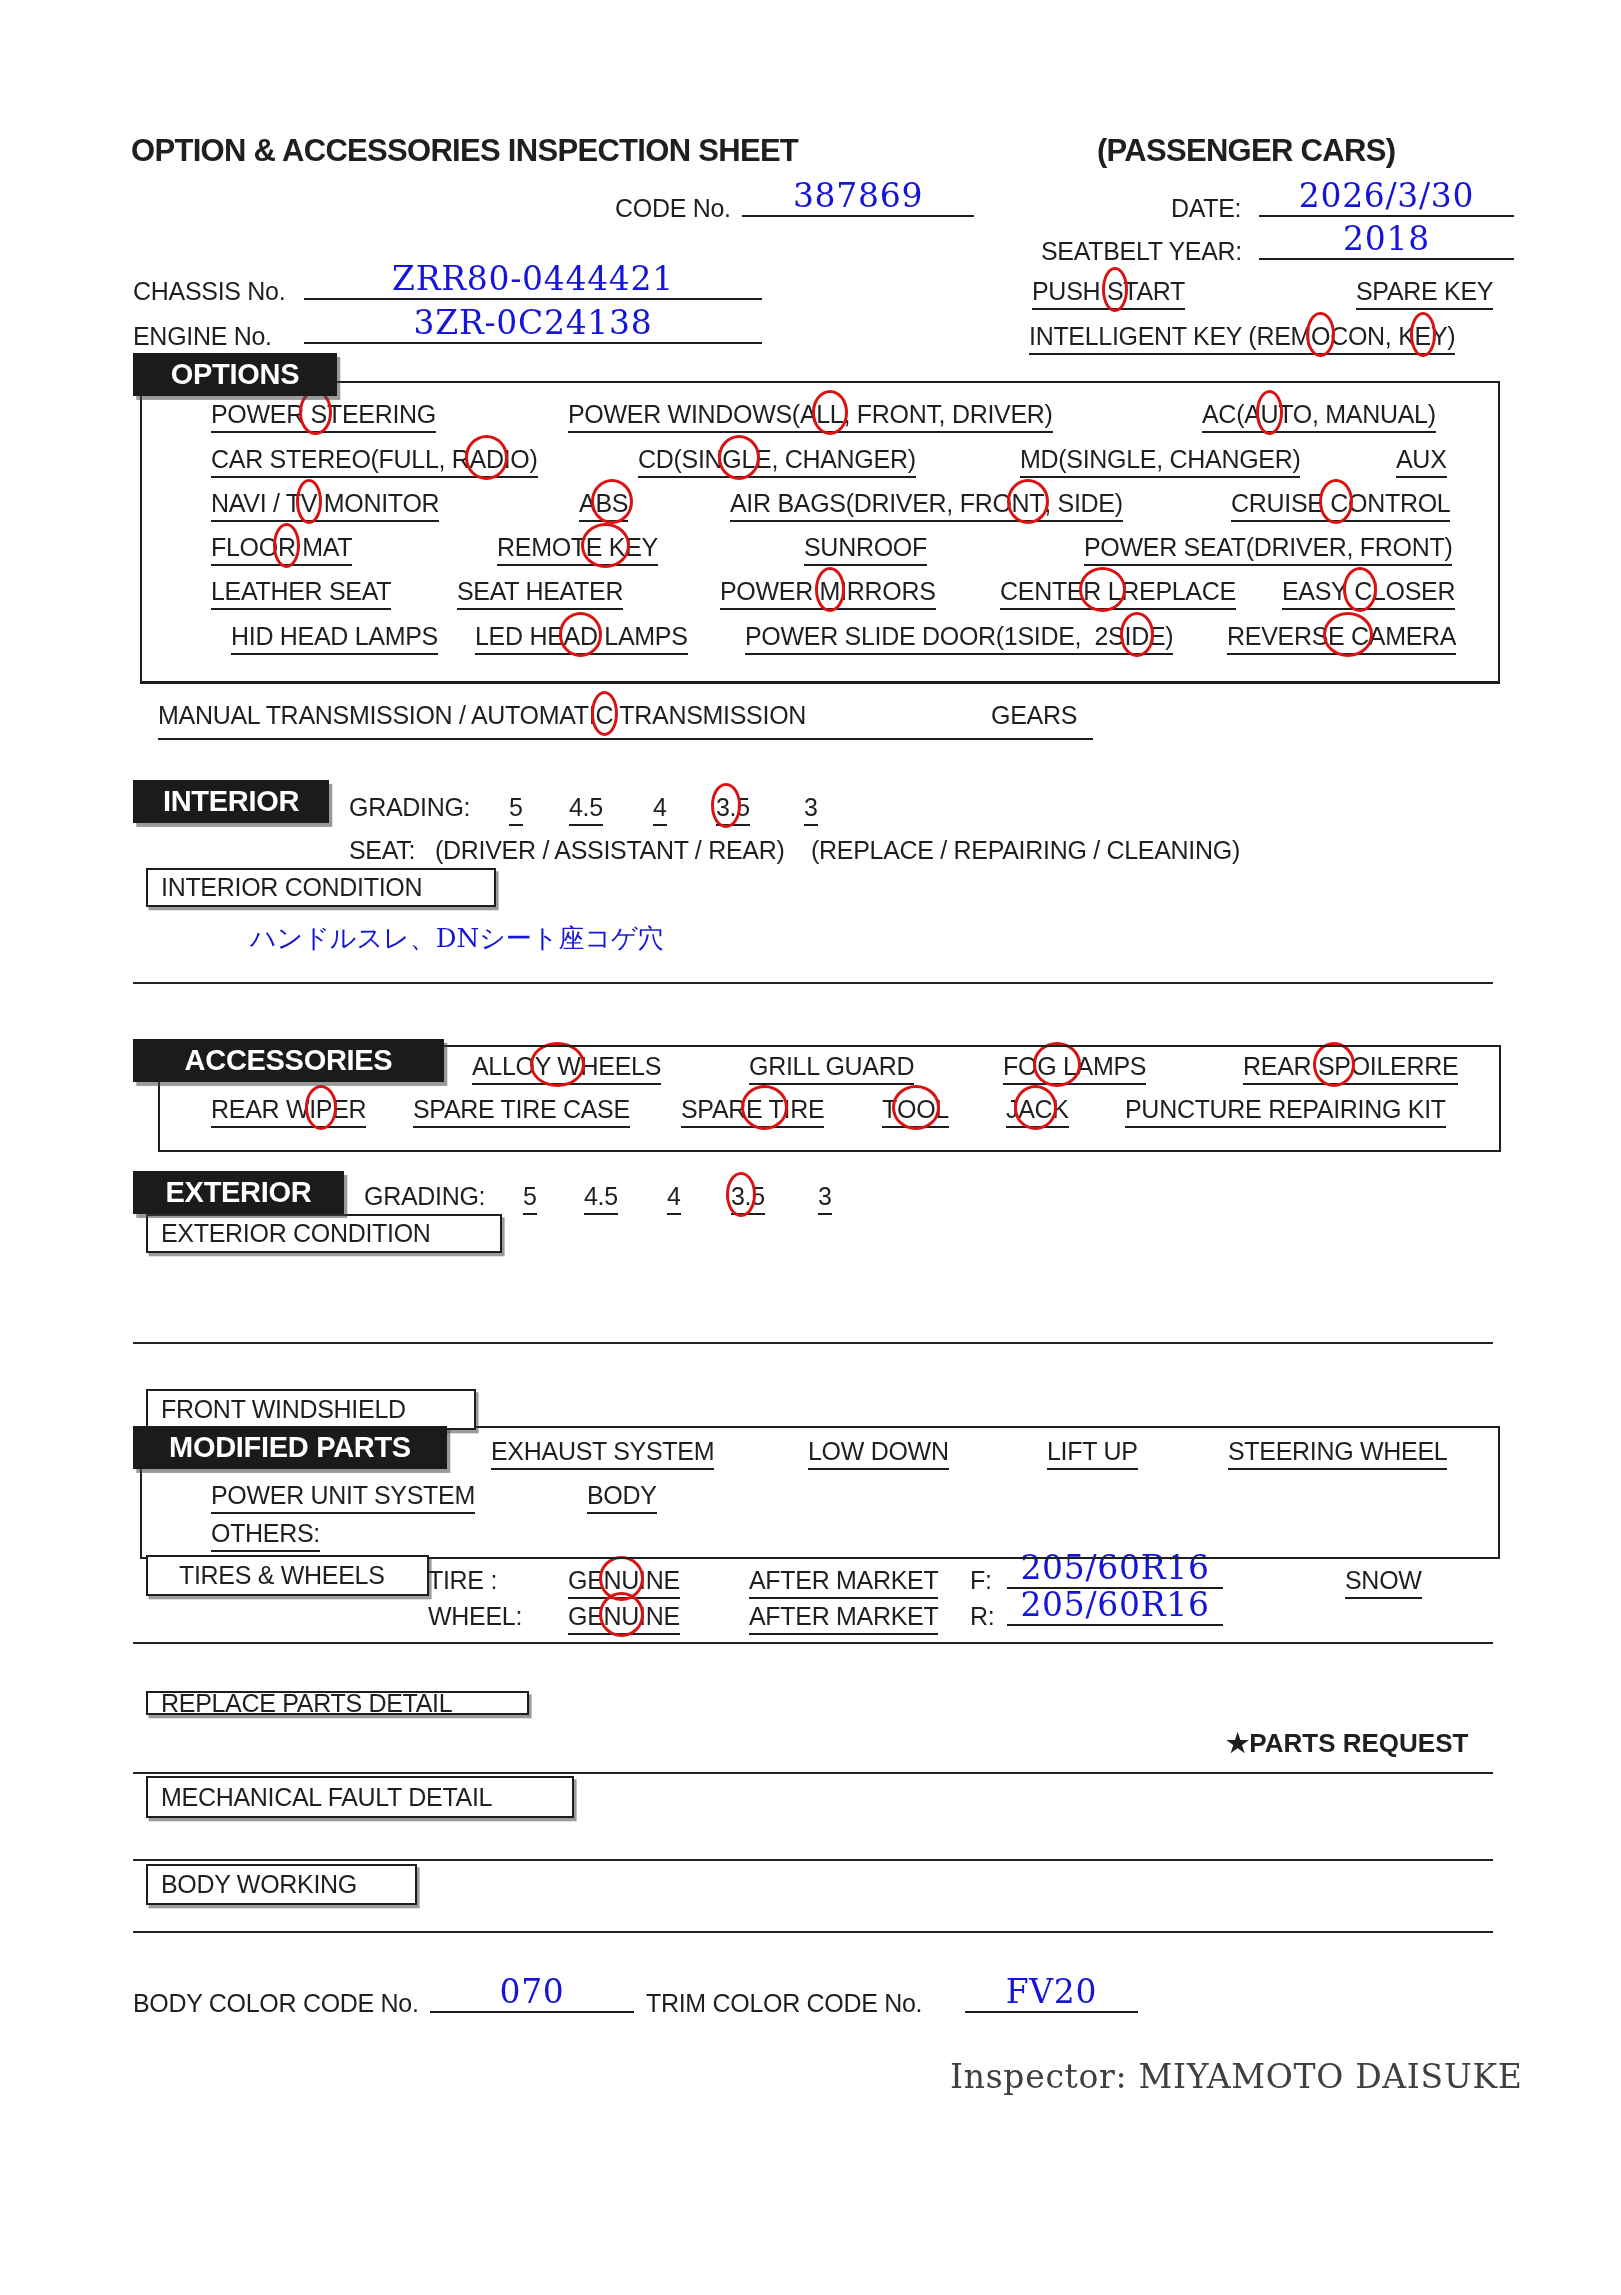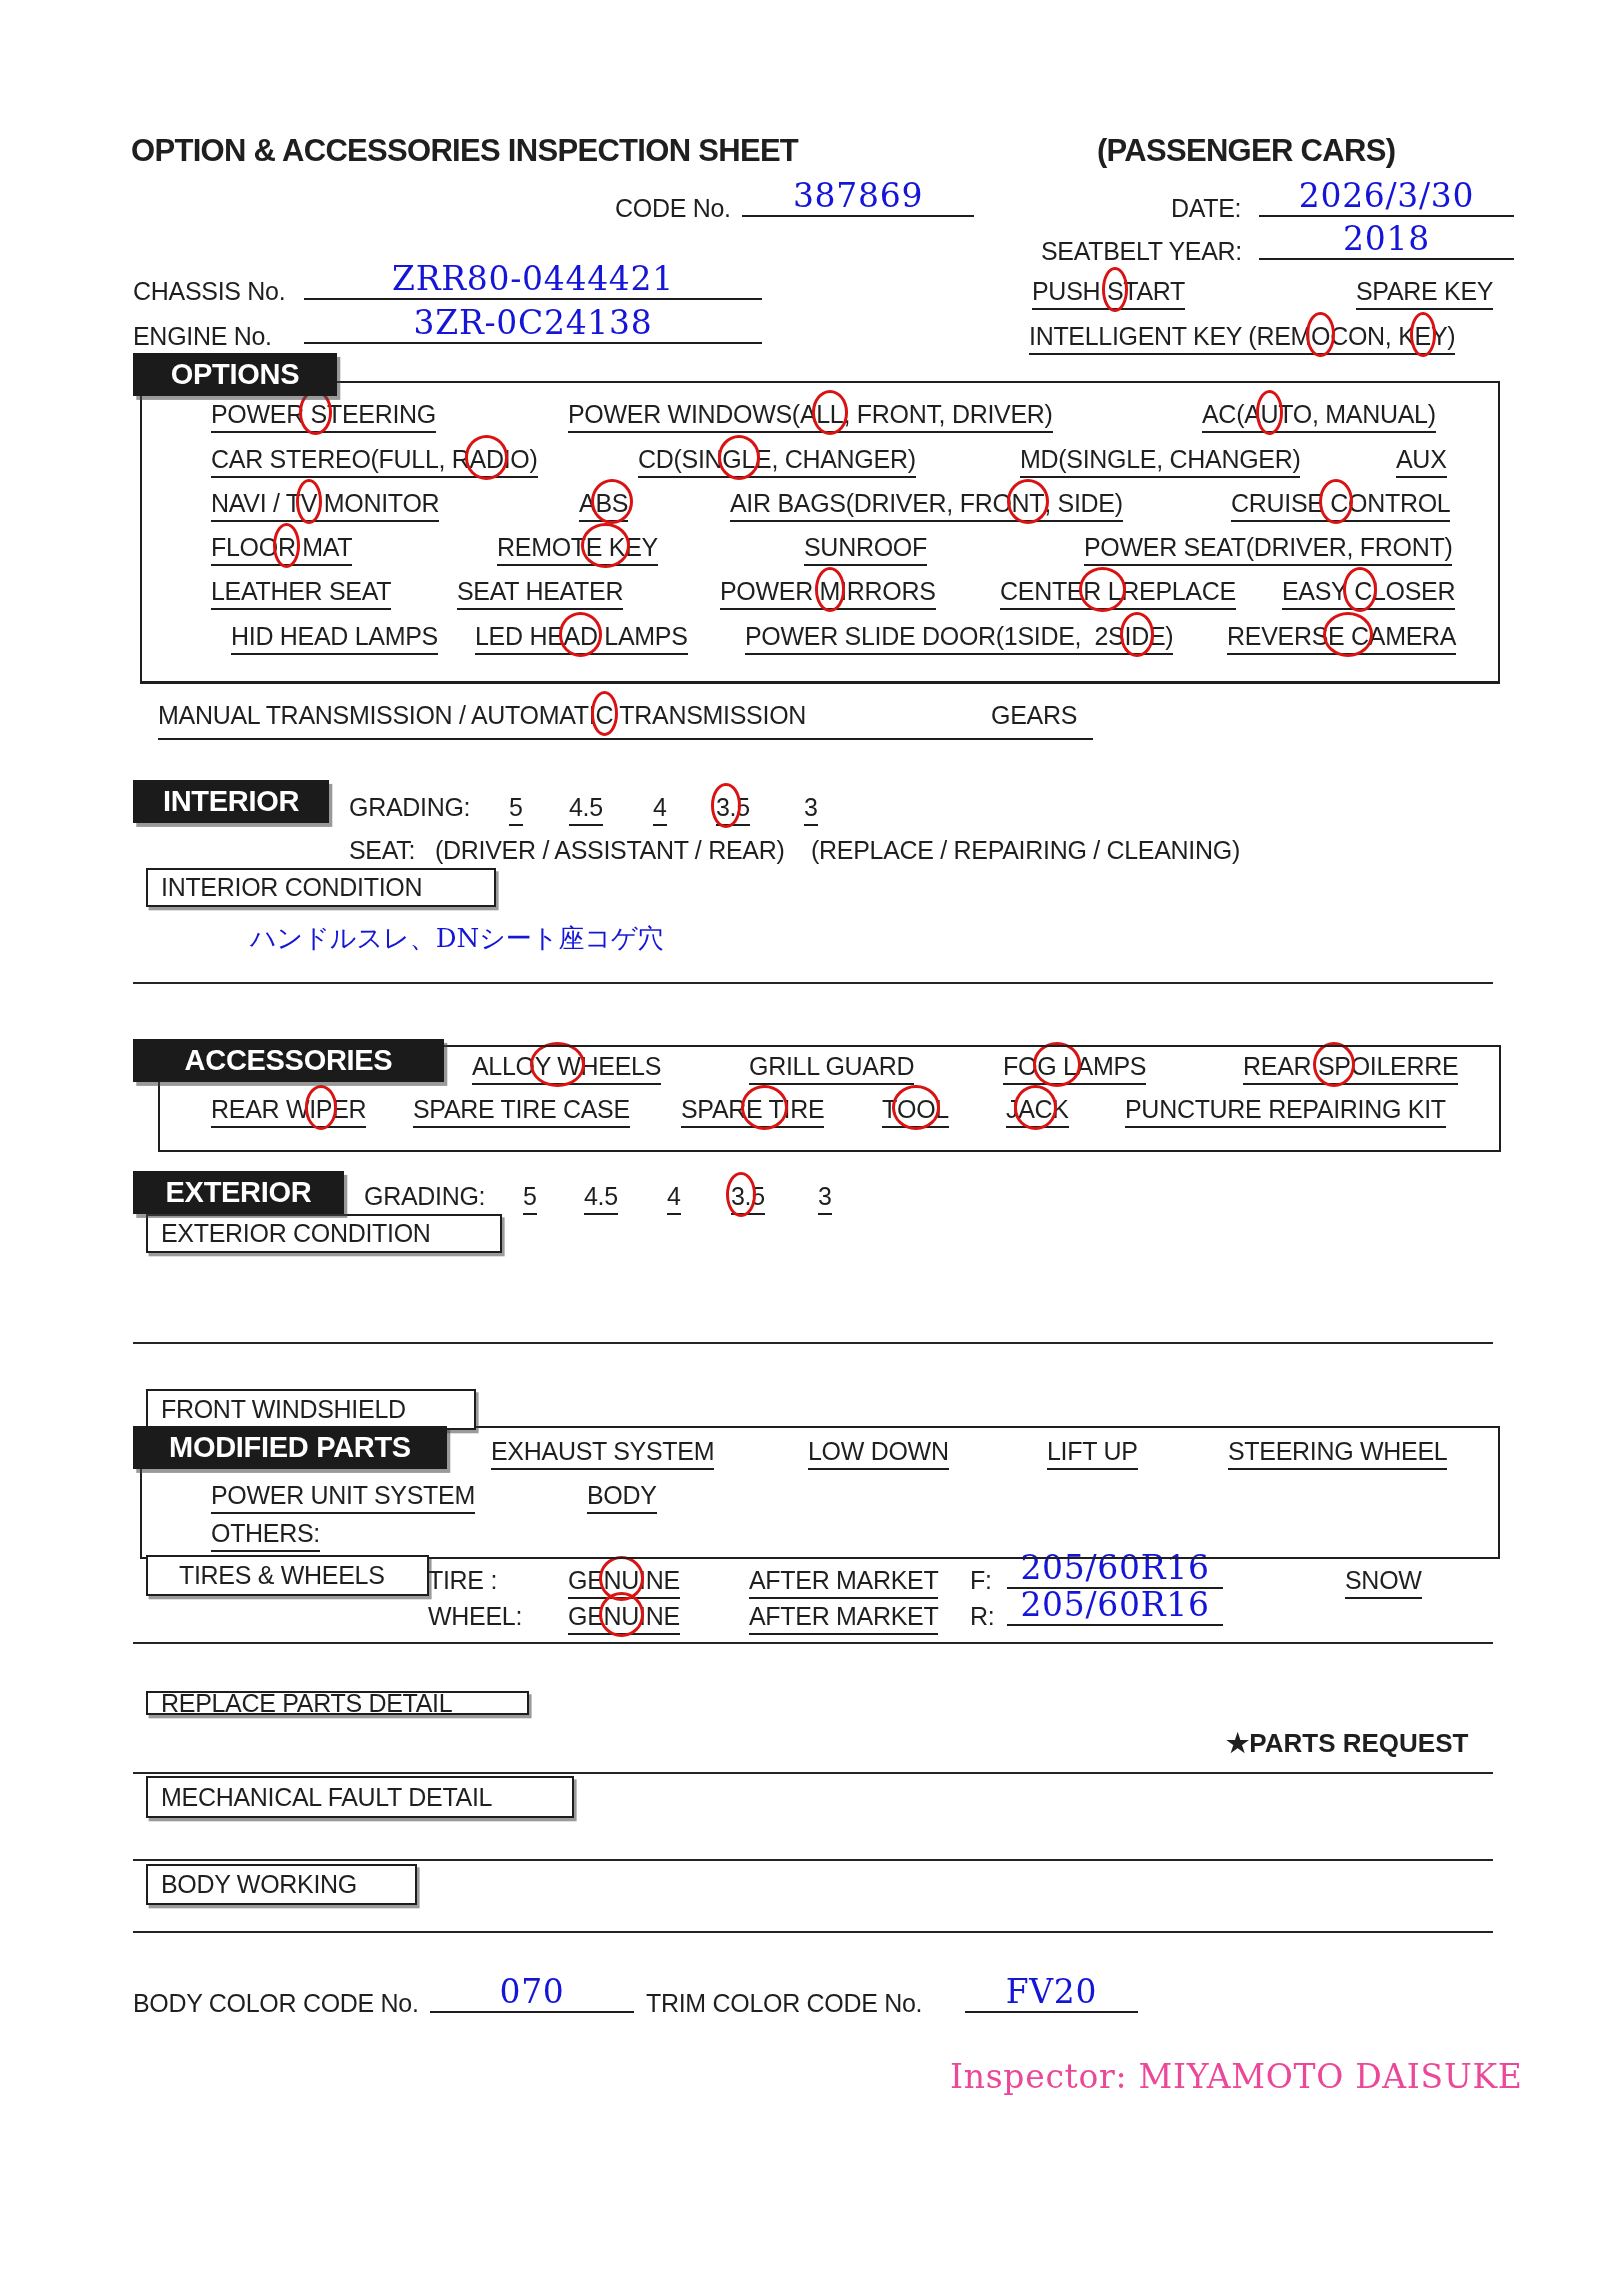--- a/index.html
+++ b/index.html
@@ -12,21 +12,21 @@
   .u{border-bottom:2.6px solid #1d1d1d;padding-bottom:2px;}
   .mk{position:relative;display:inline-block;white-space:pre;}
   .mk::after{content:"";position:absolute;left:-4.6px;right:-4.6px;top:-9.8px;bottom:-5.9px;border:3.3px solid #da1212;border-radius:50%;pointer-events:none;}
   .blk{position:absolute;background:#1b1b1b;color:#ffffff;font-weight:bold;font-size:29px;display:flex;align-items:center;justify-content:center;letter-spacing:-0.3px;box-shadow:3.3px 3.9px 0 rgba(70,70,70,.55);z-index:3;white-space:pre;}
   .obox{position:absolute;border:2px solid #1e1e1e;z-index:1;}
   .wbox{position:absolute;background:#fff;border:2px solid #1d1d1d;font-size:25px;display:flex;align-items:center;padding-left:13px;box-shadow:2.6px 3.3px 0 rgba(55,55,55,.5);z-index:2;white-space:pre;letter-spacing:-0.3px;box-sizing:border-box;margin-left:13px;}
   .hline{position:absolute;border-top:2.6px solid #242424;}
   .bline{position:absolute;border-bottom:2px solid #1d1d1d;display:flex;align-items:flex-end;justify-content:center;padding-bottom:1.3px;box-sizing:border-box;}
   .bval{font-family:"DejaVu Serif",serif;font-size:33px;line-height:1.05;color:#1515d8;letter-spacing:0.7px;white-space:pre;}
   .jp{position:absolute;font-family:"DejaVu Serif",serif;font-size:26px;color:#1515d8;white-space:pre;}
-  .insp{position:absolute;font-family:"DejaVu Serif",serif;font-size:33px;color:#ec4899;letter-spacing:0.7px;white-space:pre;}
+  .insp{position:absolute;font-family:"DejaVu Serif",serif;font-size:33px;color:#404040;letter-spacing:0.7px;white-space:pre;}
   .chip{font-size:24px;letter-spacing:-0.7px;}
   .tline{position:absolute;border-bottom:2.6px solid #1d1d1d;}
 </style>
 </head>
 <body>
 
 <div id="sheet">
 
   <div class="t1" style="left:131px;top:133px;">OPTION &amp; ACCESSORIES INSPECTION SHEET</div>
   <div class="t1" style="left:1097px;top:133px;">(PASSENGER CARS)</div>

